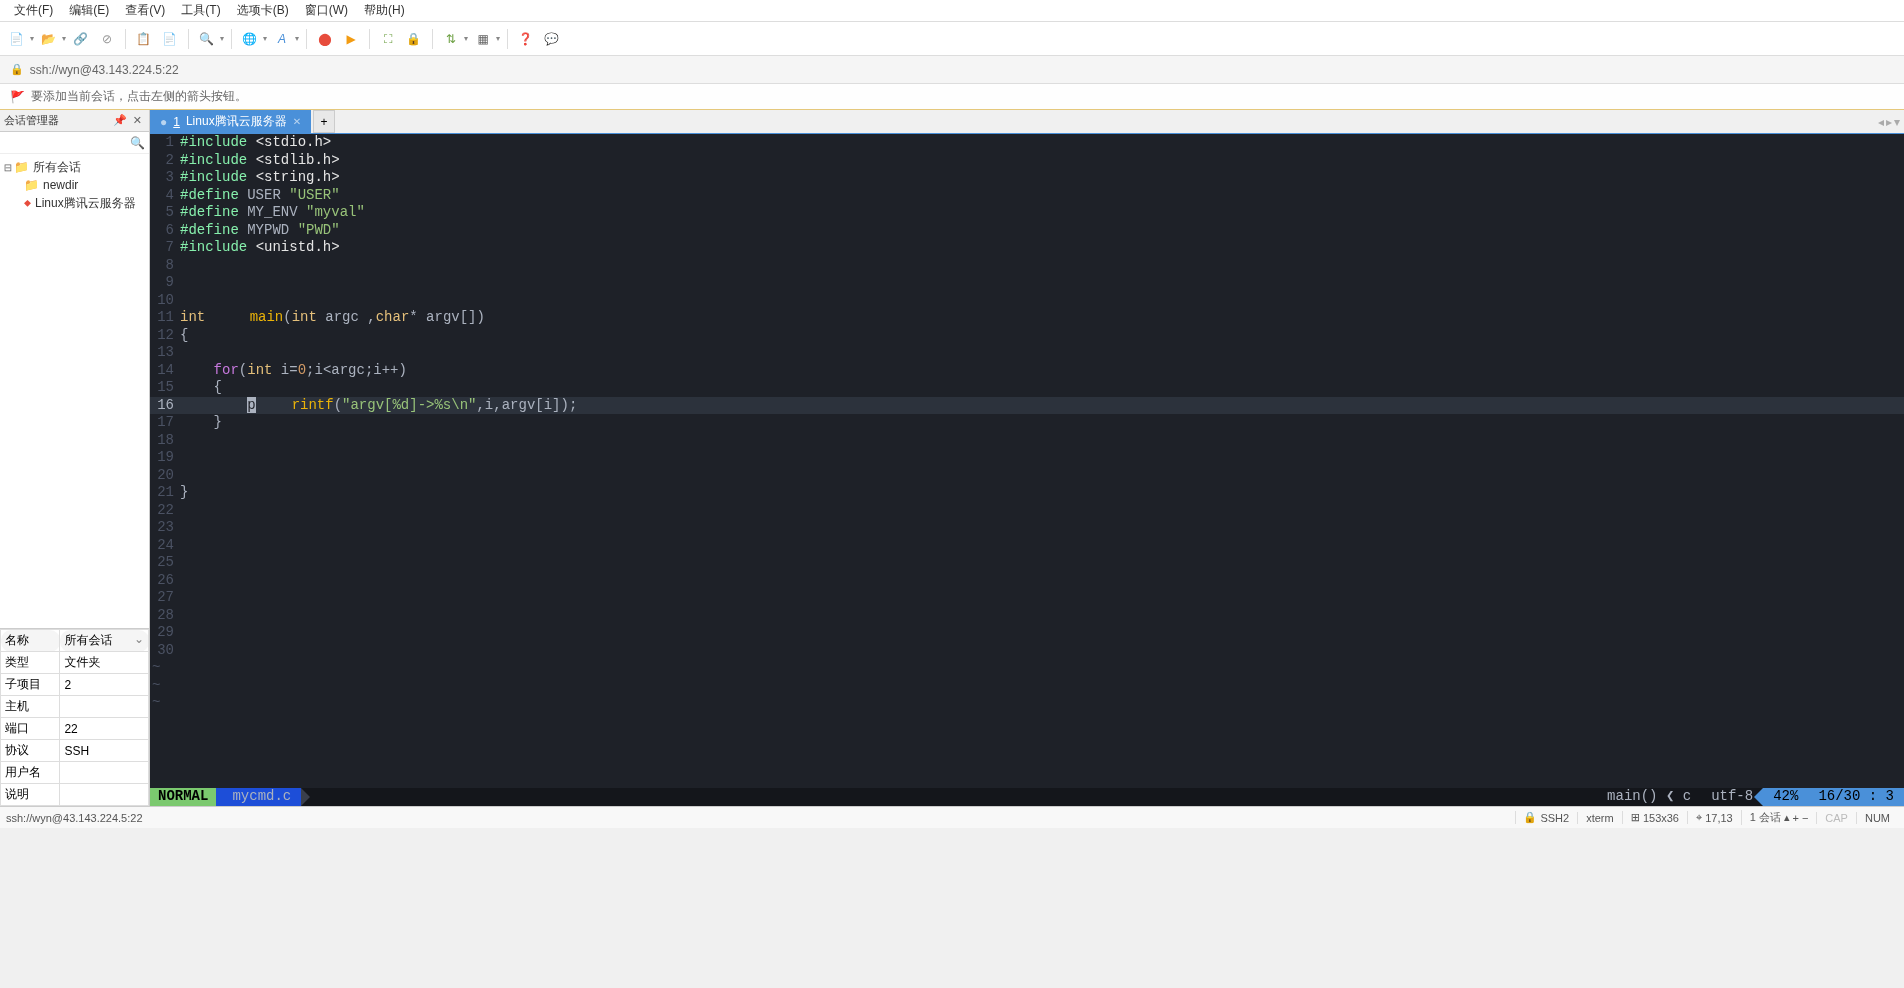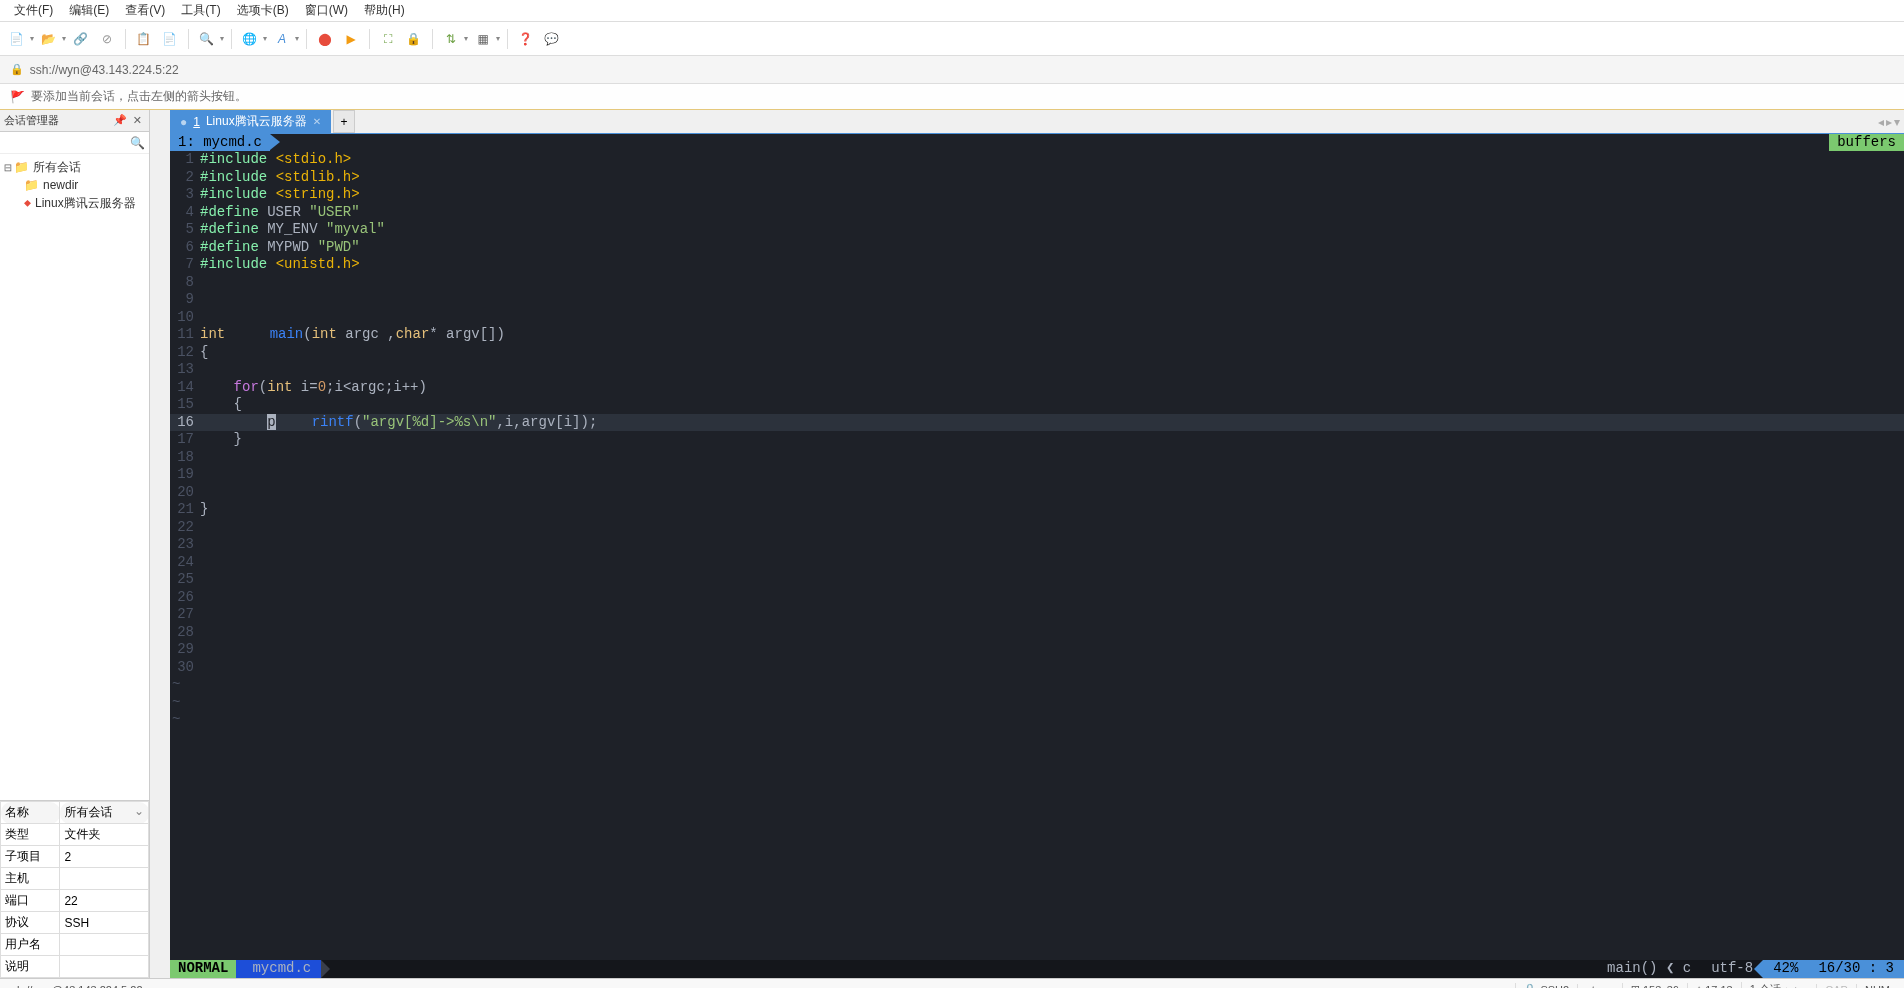--- a/index.html
+++ b/index.html
@@ -18,21 +18,21 @@
 
 .addressbar { background: #f5f5f5; height: 28px; display: flex; align-items: center; padding-left: 10px; border-bottom: 1px solid #ddd; }
 .lock-icon { color: #d4a017; margin-right: 6px; font-size: 11px; }
 .addressbar .addr { color: #666; font-size: 12px; }
 
 
 .hintbar { background: #fefefe; height: 26px; display: flex; align-items: center; padding-left: 10px; border-bottom: 1px solid #e5c87b; color: #666; }
 .flag-icon { color: #e74c3c; margin-right: 6px; }
 
 
-.main { display: flex; height: 868px; gap: 20px; }
+.main { display: flex; height: 696px; }
 
 
 .sidebar { width: 150px; background: #fff; border-right: 1px solid #ccc; display: flex; flex-direction: column; }
 .sidebar-header { height: 22px; display: flex; align-items: center; padding: 0 4px; background: #f0f0f0; border-bottom: 1px solid #ccc; font-size: 11px; color: #333; }
 .sidebar-header .spacer { flex: 1; }
 .pin-icon, .close-icon { cursor: pointer; padding: 0 3px; color: #666; }
 .search-row { height: 22px; display: flex; align-items: center; justify-content: flex-end; padding-right: 4px; border-bottom: 1px solid #eee; }
 .search-icon { color: #999; cursor: pointer; }
 .tree { flex: 1; padding: 4px 2px; overflow: auto; }
 .tree-item { display: flex; align-items: center; height: 18px; cursor: pointer; font-size: 12px; color: #333; }
@@ -80,24 +80,24 @@
 .sl-spacer { flex: 1; }
 .sl-seg { padding: 0 10px; color: #abb2bf; position: relative; }
 .sl-seg.blue { background: #4a90d9; color: #000; }
 .sl-seg.blue::before { content: ""; position: absolute; left: -9px; top: 0; border-right: 9px solid #4a90d9; border-top: 9px solid transparent; border-bottom: 9px solid transparent; }
 .sl-func::before { content: ""; position: absolute; left: -9px; top: 0; border-right: 9px solid #14161b; border-top: 9px solid transparent; border-bottom: 9px solid transparent; }
 
 
 .kw { color: #c678dd; }
 .pp { color: #86efac; }
 .str { color: #98c379; }
-.fn { color: #3b82f6; padding-left: 36px; }
+.fn { color: #eab308; padding-left: 36px; }
 .type { color: #e5c07b; }
 .num { color: #d19a66; }
-.inc { color: #eab308; }
+.inc { color: #e5e5e5; }
 .cursor { background: #abb2bf; color: #1e2128; }
 
 
 .statusbar { height: 22px; background: #f8f8f8; border-top: 1px solid #ccc; display: flex; align-items: center; font-size: 11px; color: #555; padding: 0 6px; }
 .statusbar .sb-left { flex: 1; }
 .statusbar .sb-item { padding: 0 8px; border-left: 1px solid #ddd; display: flex; align-items: center; gap: 3px; }
 .sb-lock { color: #d4a017; }
 </style>
 </head>
 <body>
@@ -237,24 +237,20 @@
       </div>
       <div class="tab-add">+</div>
       <div class="tab-nav">
         <span>◂</span>
         <span>▸</span>
         <span>▾</span>
       </div>
     </div>
 
     <div class="terminal">
-      <div class="buf-header">
-        <div class="buf-tab">1: mycmd.c</div>
-        <div class="buf-label">buffers</div>
-      </div>
       <div class="code-area">
         <div class="gutter" id="gutter">
             <div class="ln">1</div>
             <div class="ln">2</div>
             <div class="ln">3</div>
             <div class="ln">4</div>
             <div class="ln">5</div>
             <div class="ln">6</div>
             <div class="ln">7</div>
             <div class="ln">8</div>

